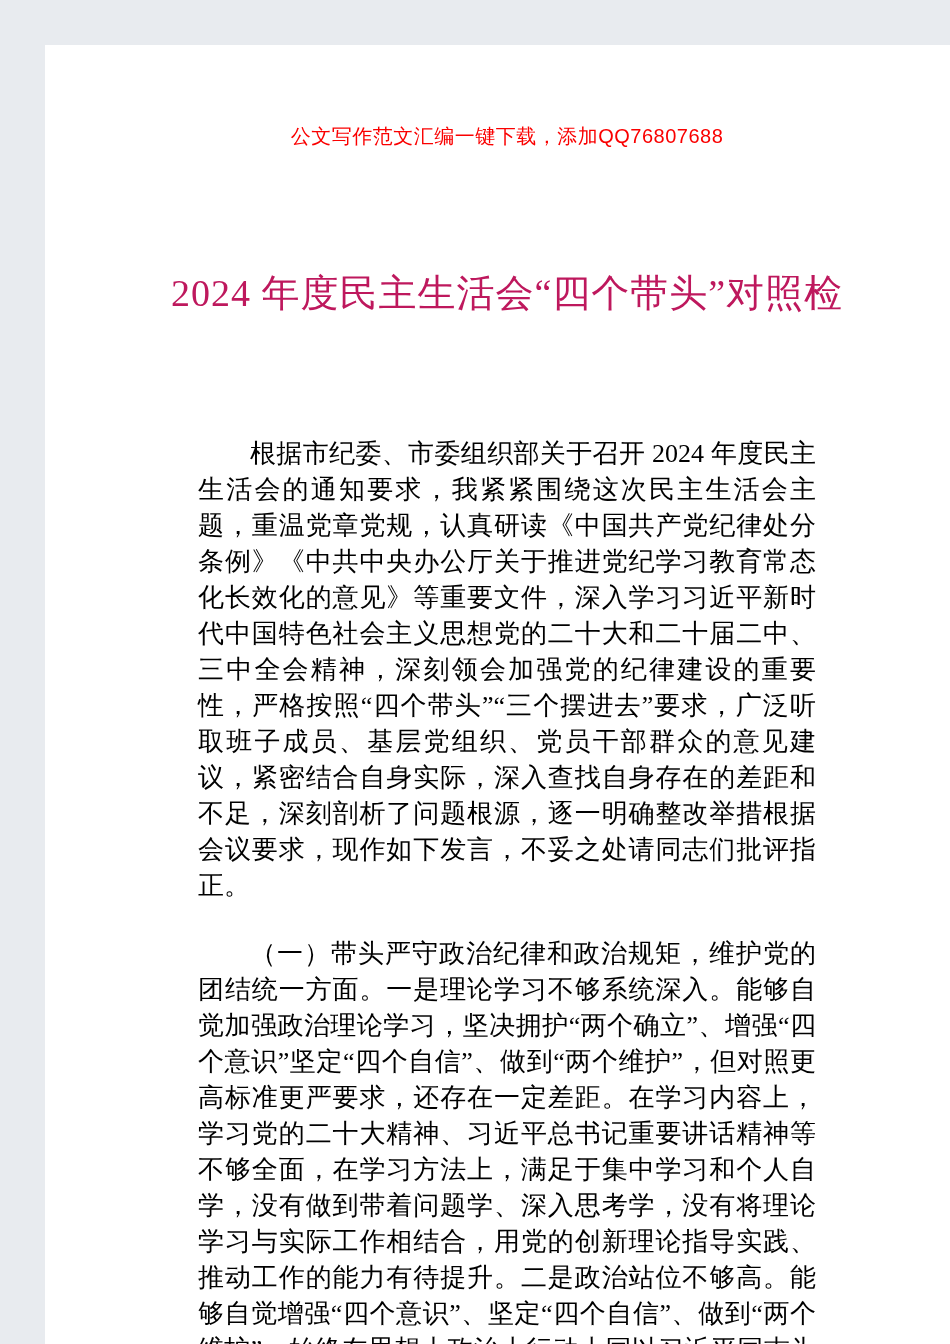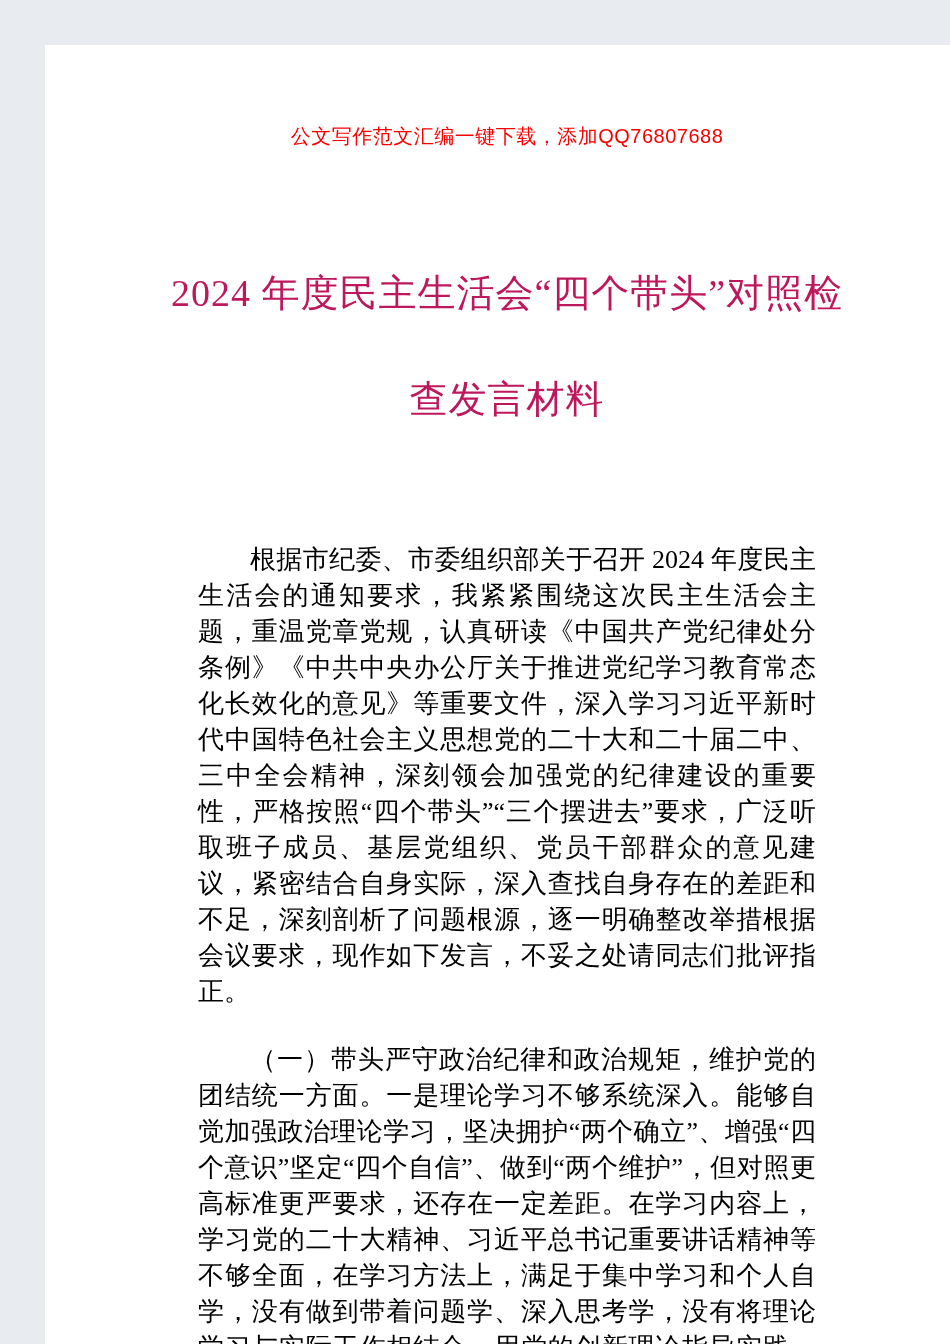--- a/index.html
+++ b/index.html
@@ -58,21 +58,20 @@
 </head>
 <body>
 
 <div class="viewer">
   <div class="page">
 
     <div class="notice">公文写作范文汇编一键下载，添加QQ76807688</div>
 
     <div class="title">
       <div class="title-line">2024 年度民主生活会“四个带头”对照检</div>
-      <div class="title-line">查发言材料</div>
     </div>
 
     <div class="content">
       <p class="para">根据市纪委、市委组织部关于召开 2024 年度民主生活会的通知要求，我紧紧围绕这次民主生活会主题，重温党章党规，认真研读《中国共产党纪律处分条例》《中共中央办公厅关于推进党纪学习教育常态化长效化的意见》等重要文件，深入学习习近平新时代中国特色社会主义思想党的二十大和二十届二中、三中全会精神，深刻领会加强党的纪律建设的重要性，严格按照“四个带头”“三个摆进去”要求，广泛听取班子成员、基层党组织、党员干部群众的意见建议，紧密结合自身实际，深入查找自身存在的差距和不足，深刻剖析了问题根源，逐一明确整改举措根据会议要求，现作如下发言，不妥之处请同志们批评指正。</p>
       <p class="para">（一）带头严守政治纪律和政治规矩，维护党的团结统一方面。一是理论学习不够系统深入。能够自觉加强政治理论学习，坚决拥护“两个确立”、增强“四个意识”坚定“四个自信”、做到“两个维护”，但对照更高标准更严要求，还存在一定差距。在学习内容上，学习党的二十大精神、习近平总书记重要讲话精神等不够全面，在学习方法上，满足于集中学习和个人自学，没有做到带着问题学、深入思考学，没有将理论学习与实际工作相结合，用党的创新理论指导实践、推动工作的能力有待提升。二是政治站位不够高。能够自觉增强“四个意识”、坚定“四个自信”、做到“两个维护”，始终在思想上政治上行动上同以习近平同志为核心的党中央保持高度一致，但</p>
     </div>
 
   </div>
 </div>
 

